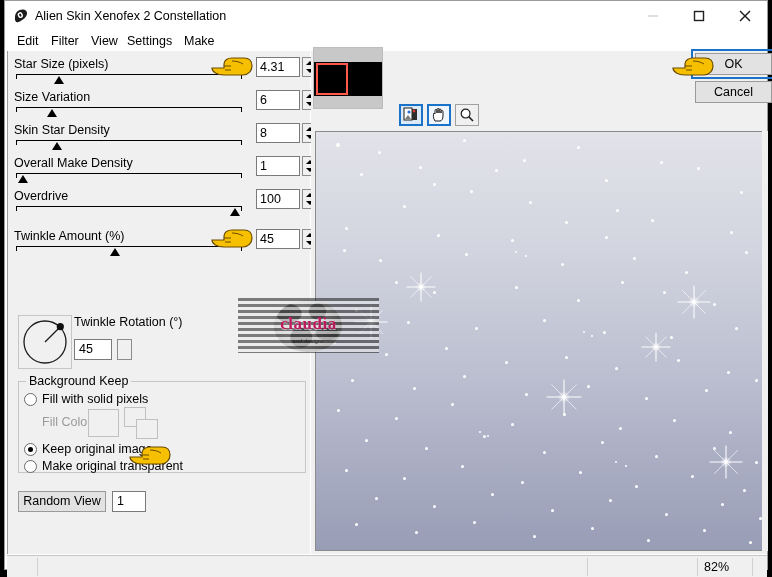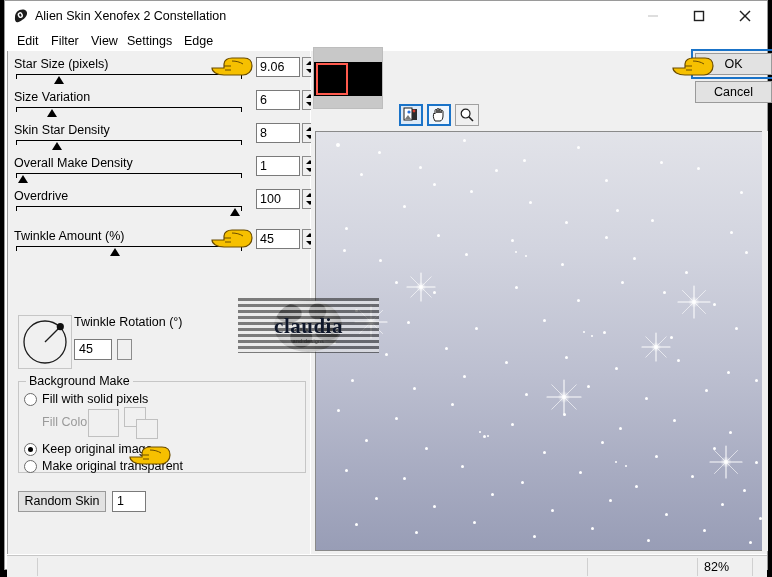--- a/index.html
+++ b/index.html
@@ -216,21 +216,21 @@
     position:absolute;left:36px;top:2px;width:68px;height:52px;border-radius:50%;
     background:
       radial-gradient(ellipse at 22% 26%,rgba(40,40,40,.55) 0 16%,rgba(0,0,0,0) 18%),
       radial-gradient(ellipse at 64% 22%,rgba(30,30,30,.5) 0 13%,rgba(0,0,0,0) 15%),
       radial-gradient(ellipse at 40% 72%,rgba(30,30,30,.5) 0 18%,rgba(0,0,0,0) 20%),
       radial-gradient(ellipse at 78% 64%,rgba(30,30,30,.45) 0 14%,rgba(0,0,0,0) 16%);
   }
   .wm .wtxt{
     position:absolute;left:0;top:16px;width:141px;text-align:center;
     font-family:"Liberation Serif", serif;
-    font-size:21px;font-weight:bold;color:#0f172a;letter-spacing:.5px;
+    font-size:17px;font-weight:bold;color:#be185d;letter-spacing:.5px;
     text-shadow:0 1px 0 rgba(255,255,255,.55);
   }
   .wm .wsub{
     position:absolute;left:0;top:40px;width:141px;text-align:center;
     font-size:5px;color:#2a2a2a;letter-spacing:.4px;
   }
 
   
   .statusbar{
     position:absolute;left:2px;top:554px;width:760px;height:22px;
@@ -282,34 +282,34 @@
             <line x1="11.5" y1="1.5" x2="1.5" y2="11.5" stroke="#202020" stroke-width="1.4"></line>
           </svg>
       </div>
     </div>
 
     <div class="menubar">
       <div class="mi" id="m0" style="left: 8px;">Edit</div>
       <div class="mi" id="m1" style="left: 42px;">Filter</div>
       <div class="mi" id="m2" style="left: 82px;">View</div>
       <div class="mi" id="m3" style="left: 118px;">Settings</div>
-      <div class="mi" id="m4" style="left: 175px;">Edge</div>
+      <div class="mi" id="m4" style="left: 175px;">Make</div>
     </div>
 
     <div class="leftpane">
       <div id="slider-host">
           <div class="srow" style="top: 6px;">
             <div class="slab">Star Size (pixels)</div>
             <div class="strack">
               <div class="ln"></div>
               <div class="capl"></div>
               <div class="capr"></div>
               <div class="thumb" style="left: 19%;"></div>
             </div>
-            <div class="numfield" style="left: 248px;">9.06</div>
+            <div class="numfield" style="left: 248px;">4.31</div>
             <div class="spin" style="left: 294px;">
               <div class="up"></div>
               <div class="dn"></div>
             </div>
             <div class="hand" style="left: 202px; top: -2px;"><svg width="44" height="24" viewBox="0 0 44 24">
                 <path d="M2 13 L14 13 L14 9 C14 5 18 3 22 3 L34 3 C40 3 42 7 42 11 C42 16 38 20 33 20 L14 20 C7 20 2 17 2 13 Z" fill="#f6c000" stroke="#6b4c00" stroke-width="1.2"></path>
                 <path d="M22 6 C26 6 30 7 33 9" stroke="#6b4c00" stroke-width="1" fill="none"></path>
                 <path d="M21 11 L14 11" stroke="#6b4c00" stroke-width="1"></path>
                 <path d="M21 15 L15 15" stroke="#6b4c00" stroke-width="1"></path>
               </svg></div>
@@ -400,39 +400,39 @@
         </svg>
       </div>
       <div class="rotlab">Twinkle Rotation (°)</div>
       <div class="rotfield">45</div>
       <div class="rotspin">
         <div class="up"></div>
         <div class="dn"></div>
       </div>
 
       <div class="grp"></div>
-      <div class="grp-title">Background Make</div>
+      <div class="grp-title">Background Keep</div>
 
       <div class="radio" style="left:16px;top:342px;"></div>
       <div class="rlab" style="left:34px;top:341px;">Fill with solid pixels</div>
 
       <div class="rlab dis" style="left:34px;top:364px;">Fill Color</div>
       <div class="sw-big"></div>
       <div class="sw-s1"></div>
       <div class="sw-s2"></div>
 
       <div class="radio" style="left:16px;top:392px;">
         <div class="dot"></div>
       </div>
       <div class="rlab" style="left:34px;top:391px;">Keep original image</div>
 
       <div class="radio" style="left:16px;top:409px;"></div>
       <div class="rlab" style="left:34px;top:408px;">Make original transparent</div>
 
-      <div class="btn3d">Random Skin</div>
+      <div class="btn3d">Random View</div>
       <div class="seedfield">1</div>
 
       <div class="hand" style="left:120px;top:393px;">
         <svg width="44" height="24" viewBox="0 0 44 24">
           <path d="M2 13 L14 13 L14 9 C14 5 18 3 22 3 L34 3 C40 3 42 7 42 11 C42 16 38 20 33 20 L14 20 C7 20 2 17 2 13 Z" fill="#f6c000" stroke="#6b4c00" stroke-width="1.2"></path>
           <path d="M22 6 C26 6 30 7 33 9" stroke="#6b4c00" stroke-width="1" fill="none"></path>
           <path d="M21 11 L14 11" stroke="#6b4c00" stroke-width="1"></path>
           <path d="M21 15 L15 15" stroke="#6b4c00" stroke-width="1"></path>
         </svg>
       </div>

